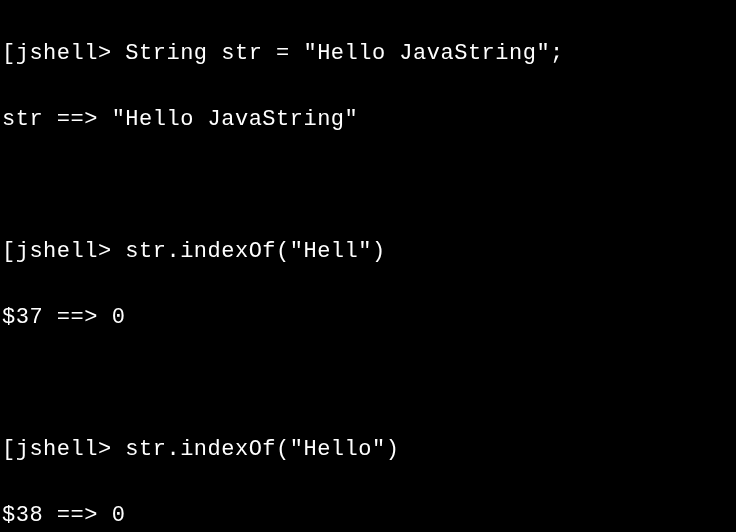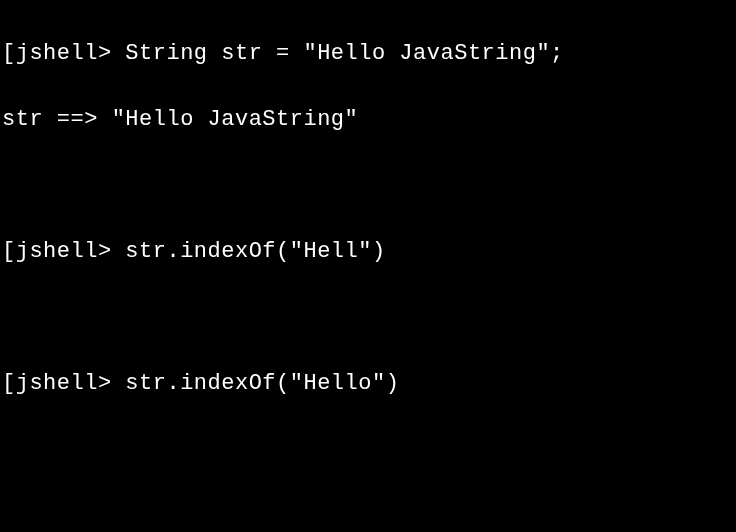--- a/index.html
+++ b/index.html
@@ -31,21 +31,23 @@
     }
   </style>
 </head>
 <body>
 
 <div class="terminal">
 <span class="line">[<span>jshell&gt;</span> <span>String str = "Hello JavaString";</span></span>
 <span class="line"><span>str</span> <span>==&gt;</span> <span>"Hello JavaString"</span></span>
 <div class="blank-line"></div>
 <span class="line">[<span>jshell&gt;</span> <span>str.indexOf("Hell")</span></span>
+<span class="line"><span>$37</span> <span>==&gt;</span> <span>0</span></span>
 <div class="blank-line"></div>
 <span class="line">[<span>jshell&gt;</span> <span>str.indexOf("Hello")</span></span>
+<span class="line"><span>$38</span> <span>==&gt;</span> <span>0</span></span>
 
 
 
 
 
 
 </div>
 
 </body></html>

